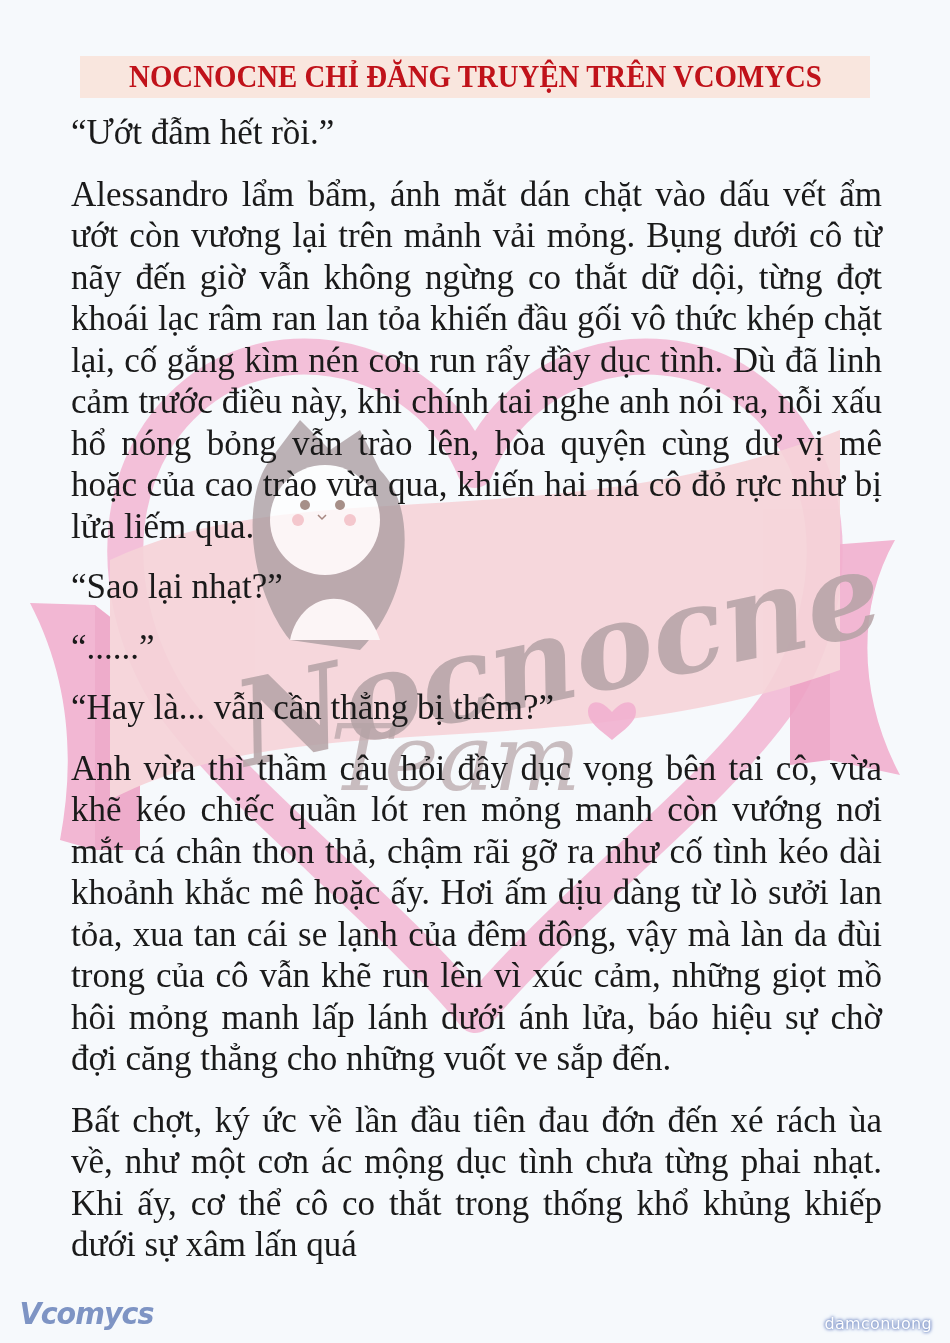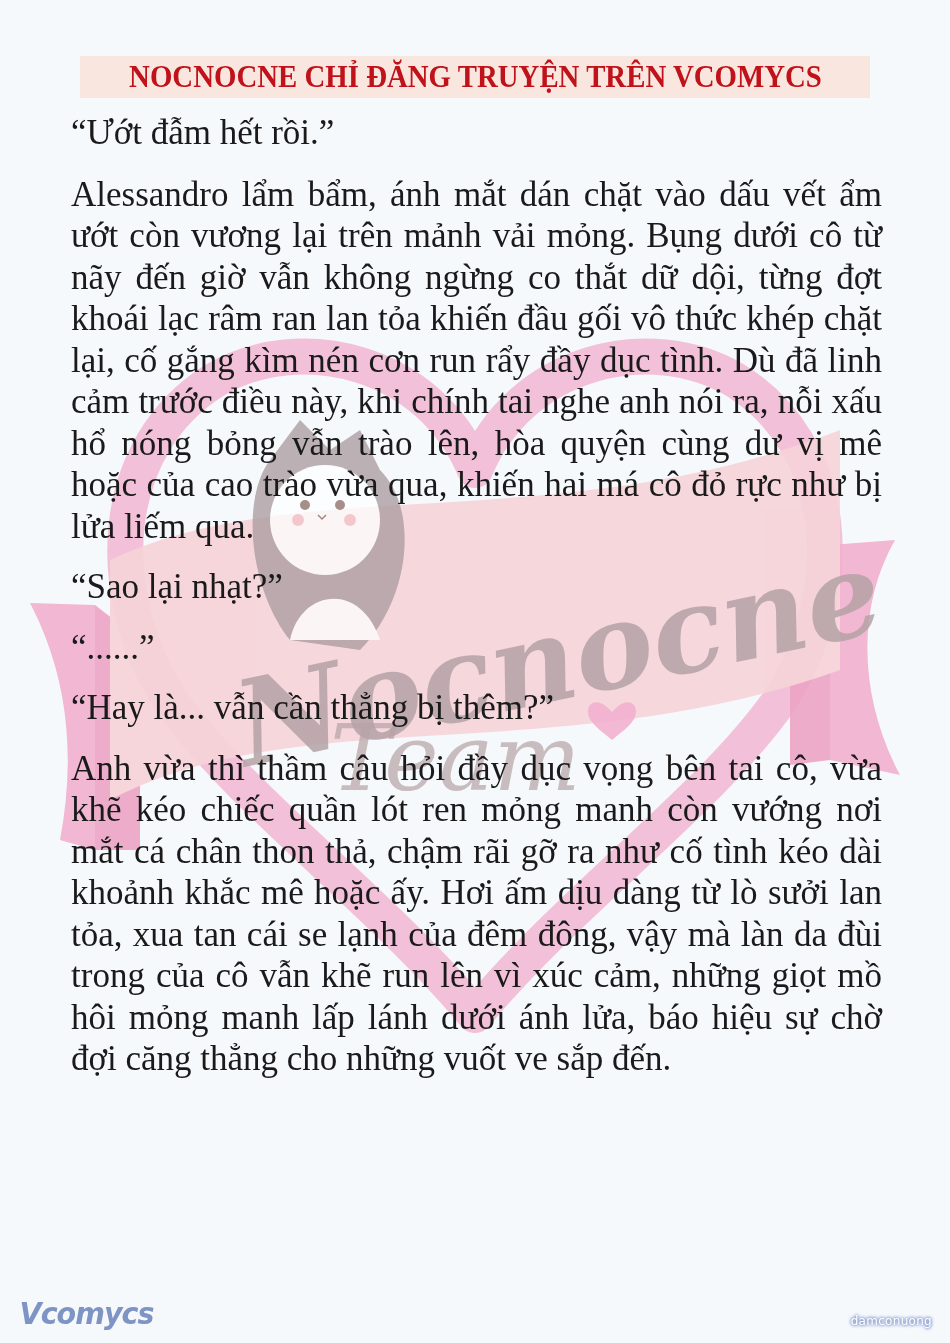--- a/index.html
+++ b/index.html
@@ -77,21 +77,21 @@
       font-size: 30px;
       color: #7e94c4;
       letter-spacing: -1px;
       transform: scaleX(0.95);
     }
     .damconuong {
       position: absolute;
       right: 18px;
       top: 1314px;
       font-family: "DejaVu Sans", sans-serif;
-      font-size: 12px;
+      font-size: 16px;
       color: #ffffff;
       text-shadow: 0 0 3px #7b92c8, 0 0 3px #7b92c8, 0 0 4px #7b92c8;
       letter-spacing: 0.3px;
     }
   </style>
 </head>
 <body>
 
 <svg class="watermark" viewBox="0 0 950 1343" xmlns="http://www.w3.org/2000/svg">
 
@@ -145,20 +145,21 @@
     <span>NOCNOCNE CHỈ ĐĂNG TRUYỆN TRÊN VCOMYCS</span>
   </div>
 
   <div class="content">
     <p class="gap-lg">“Ướt đẫm hết rồi.”</p>
     <p class="gap-md">Alessandro lẩm bẩm, ánh mắt dán chặt vào dấu vết ẩm ướt còn vương lại trên mảnh vải mỏng. Bụng dưới cô từ nãy đến giờ vẫn không ngừng co thắt dữ dội, từng đợt khoái lạc râm ran lan tỏa khiến đầu gối vô thức khép chặt lại, cố gắng kìm nén cơn run rẩy đầy dục tình. Dù đã linh cảm trước điều này, khi chính tai nghe anh nói ra, nỗi xấu hổ nóng bỏng vẫn trào lên, hòa quyện cùng dư vị mê hoặc của cao trào vừa qua, khiến hai má cô đỏ rực như bị lửa liếm qua.</p>
     <p class="gap-md">“Sao lại nhạt?”</p>
     <p class="gap-md">“......”</p>
     <p class="gap-md">“Hay là... vẫn cần thẳng bị thêm?”</p>
     <p class="gap-lg">Anh vừa thì thầm câu hỏi đầy dục vọng bên tai cô, vừa khẽ kéo chiếc quần lót ren mỏng manh còn vướng nơi mắt cá chân thon thả, chậm rãi gỡ ra như cố tình kéo dài khoảnh khắc mê hoặc ấy. Hơi ấm dịu dàng từ lò sưởi lan tỏa, xua tan cái se lạnh của đêm đông, vậy mà làn da đùi trong của cô vẫn khẽ run lên vì xúc cảm, những giọt mồ hôi mỏng manh lấp lánh dưới ánh lửa, báo hiệu sự chờ đợi căng thẳng cho những vuốt ve sắp đến.</p>
+    <p>Bất chợt, ký ức về lần đầu tiên đau đớn đến xé rách ùa về, như một cơn ác mộng dục tình chưa từng phai nhạt. Khi ấy, cơ thể cô co thắt trong thống khổ khủng khiếp dưới sự xâm lấn quá</p>
   </div>
 
   <div class="logo-vcomycs">
     <span>Vcomycs</span>
   </div>
 
   <div class="damconuong">damconuong</div>
 </div>
 
 </body></html>

